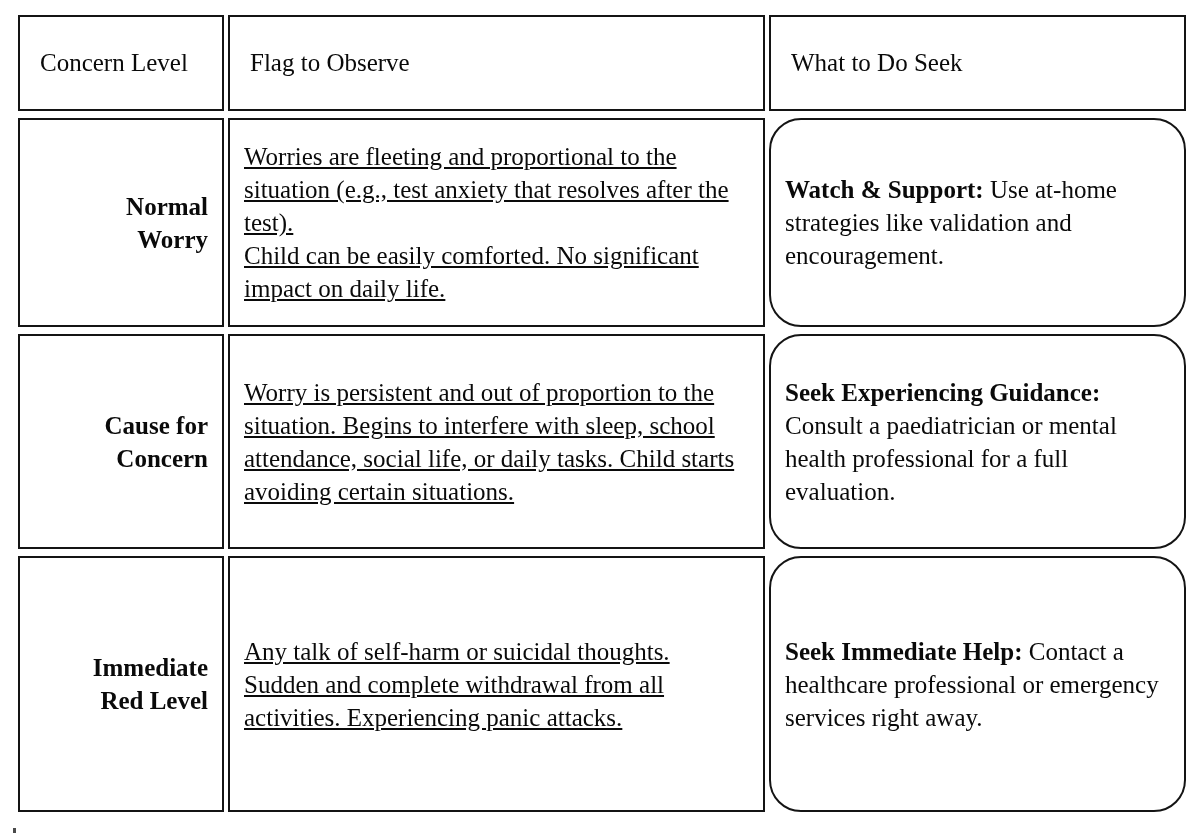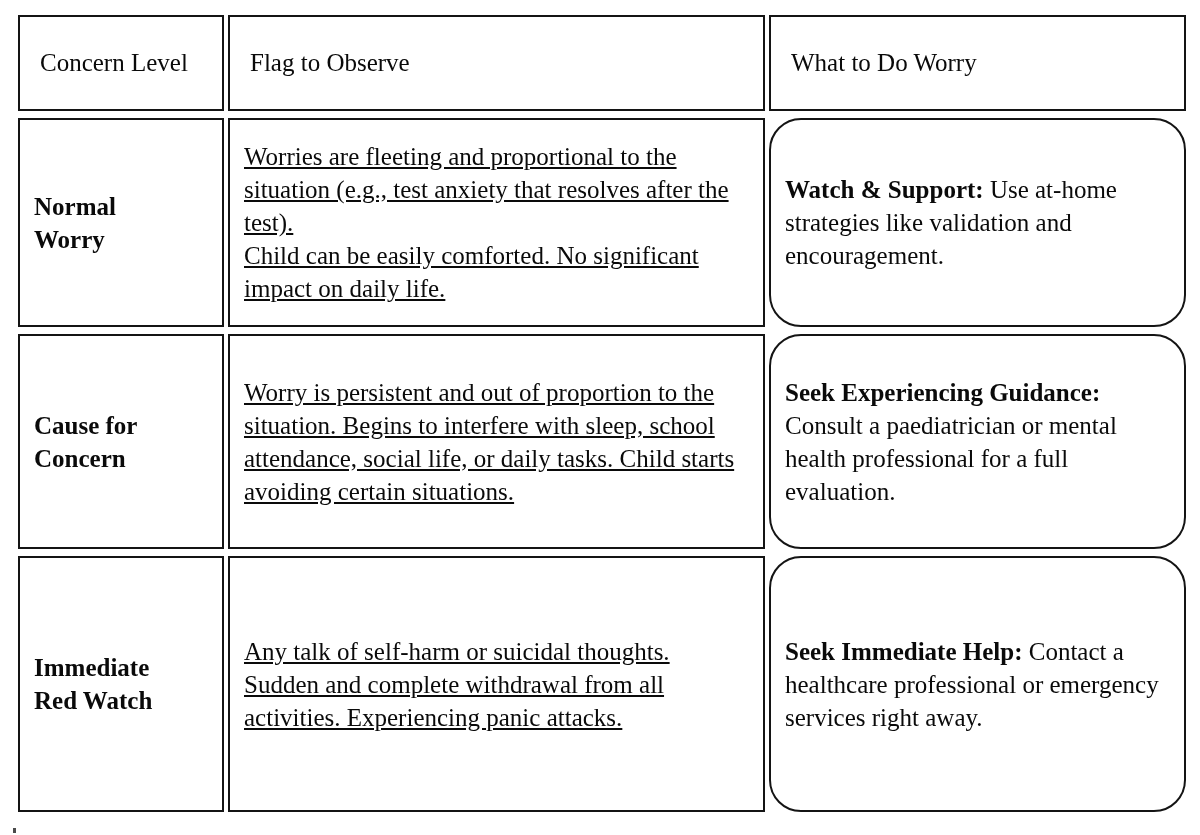--- a/index.html
+++ b/index.html
@@ -69,20 +69,21 @@
 
   .level-cell {
     font-weight: bold;
     font-size: 25px;
     line-height: 1.34;
     padding-left: 12px;
   }
   .level-cell .level-text {
     display: block;
     white-space: pre-line;
+    text-align: right;
   }
 
   .observe-cell {
     font-size: 25.5px;
     line-height: 1.345;
     padding-left: 12px;
     padding-right: 10px;
     text-decoration: underline;
   }
   .observe-cell .observe-text {
@@ -128,21 +129,21 @@
     <thead>
       <tr class="header-row">
         <td>
           <span class="header-cell-text">Concern
 Level</span>
         </td>
         <td>
           <span class="header-cell-text">Flag to Observe</span>
         </td>
         <td>
-          <span class="header-cell-text">What to Do Worry</span>
+          <span class="header-cell-text">What to Do Seek</span>
         </td>
       </tr>
     </thead>
     <tbody>
 
       <tr class="body-row" data-row="0">
         <td class="level-cell">
           <span class="level-text">Normal
 Worry</span>
         </td>
@@ -164,21 +165,21 @@
           <span class="observe-text">Worry is persistent and out of proportion to the situation. Begins to interfere with sleep, school attendance, social life, or daily tasks. Child starts avoiding certain situations.</span>
         </td>
         <td class="next-cell">
           <span class="next-lead">Seek Experiencing Guidance:</span><span class="next-body"> Consult a paediatrician or mental health professional for a full evaluation.</span>
         </td>
       </tr>
 
       <tr class="body-row" data-row="2">
         <td class="level-cell">
           <span class="level-text">Immediate
-Red Watch</span>
+Red Level</span>
         </td>
         <td class="observe-cell">
           <span class="observe-text">Any talk of self-harm or suicidal thoughts. Sudden and complete withdrawal from all activities. Experiencing panic attacks.</span>
         </td>
         <td class="next-cell">
           <span class="next-lead">Seek Immediate Help:</span><span class="next-body"> Contact a healthcare professional or emergency services right away.</span>
         </td>
       </tr>
 
     </tbody>

